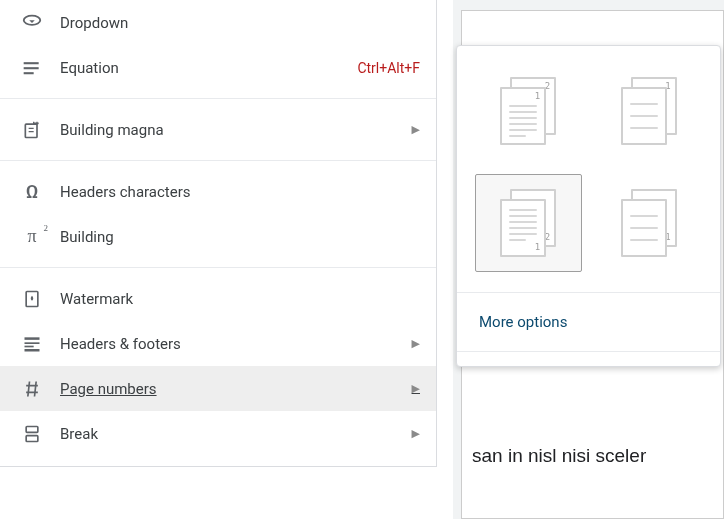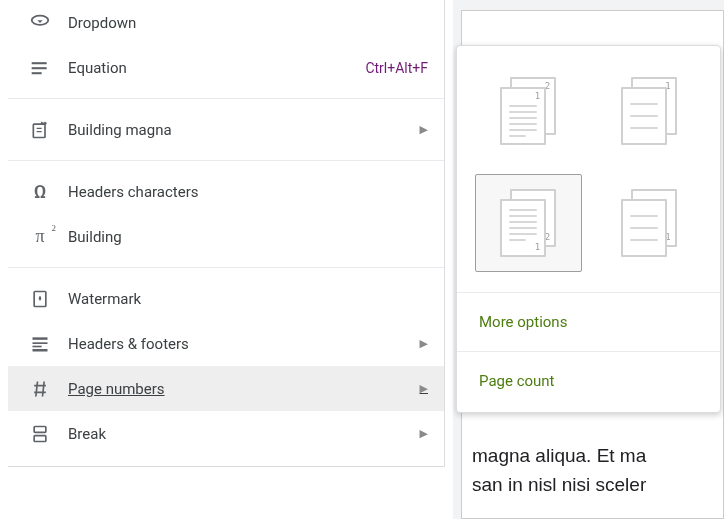--- a/index.html
+++ b/index.html
@@ -8,21 +8,21 @@
     font-size: 14px;
     color: #3c4043;
     background: #fff;
     width: 724px;
     height: 519px;
     overflow: hidden;
     position: relative;
   }
   .menu {
     position: absolute;
-    left: 8px;
+    left: 0;
     top: 0;
     width: 437px;
     background: #fff;
     border: 1px solid #dadce0;
     border-left: none;
     border-top: none;
     padding-bottom: 10px;
   }
   .menu-item {
     display: flex;
@@ -38,21 +38,21 @@
     width: 24px;
     height: 24px;
     display: flex;
     align-items: center;
     justify-content: center;
     margin-right: 16px;
     color: #5f6368;
     flex-shrink: 0;
   }
   .menu-item .label { flex: 1; }
-  .menu-item .shortcut { color: #701a75; font-size: 14px; }
+  .menu-item .shortcut { color: #b91c1c; font-size: 14px; }
   .menu-item .arrow {
     color: #8a8a8a;
     font-size: 11px;
     margin-left: 8px;
   }
   .menu-sep {
     height: 1px;
     background: #e8eaed;
     margin: 8px 0;
   }
@@ -81,21 +81,21 @@
     align-items: center;
     justify-content: center;
     cursor: pointer;
     position: relative;
   }
   .thumb.selected { border: 1px solid #9e9e9e; background: #f7f7f7; }
   .sub-sep { height: 1px; background: #e8eaed; margin: 6px 0; }
   .sub-item {
     padding: 14px 22px;
     font-size: 15px;
-    color: #4d7c0f;
+    color: #0c4a6e;
     cursor: pointer;
   }
   .doc-bg {
     position: absolute;
     left: 453px;
     top: 0;
     right: 0;
     bottom: 0;
     background: #f1f3f4;
     padding-top: 10px;
@@ -134,21 +134,20 @@
     font-size: 9px;
     color: #9e9e9e;
     line-height: 1;
   }
 </style>
 </head>
 <body>
 
 <div class="doc-bg">
   <div class="doc-page">
-    <div>magna aliqua. Et ma</div>
     <div>san in nisl nisi sceler</div>
   </div>
 </div>
 
 <div class="menu">
 
   <div class="menu-item">
     <span class="icon">
       <svg width="22" height="22" viewBox="0 0 24 24" fill="none" stroke="#5f6368" stroke-width="2">
           <ellipse cx="12" cy="9" rx="9" ry="5"></ellipse>
@@ -316,14 +315,13 @@
           </div>
         </div>
       </div>
     </div>
 
   </div>
 
   <div class="sub-sep"></div>
   <div class="sub-item">More options</div>
   <div class="sub-sep"></div>
-  <div class="sub-item">Page count</div>
 </div>
 
 </body></html>

